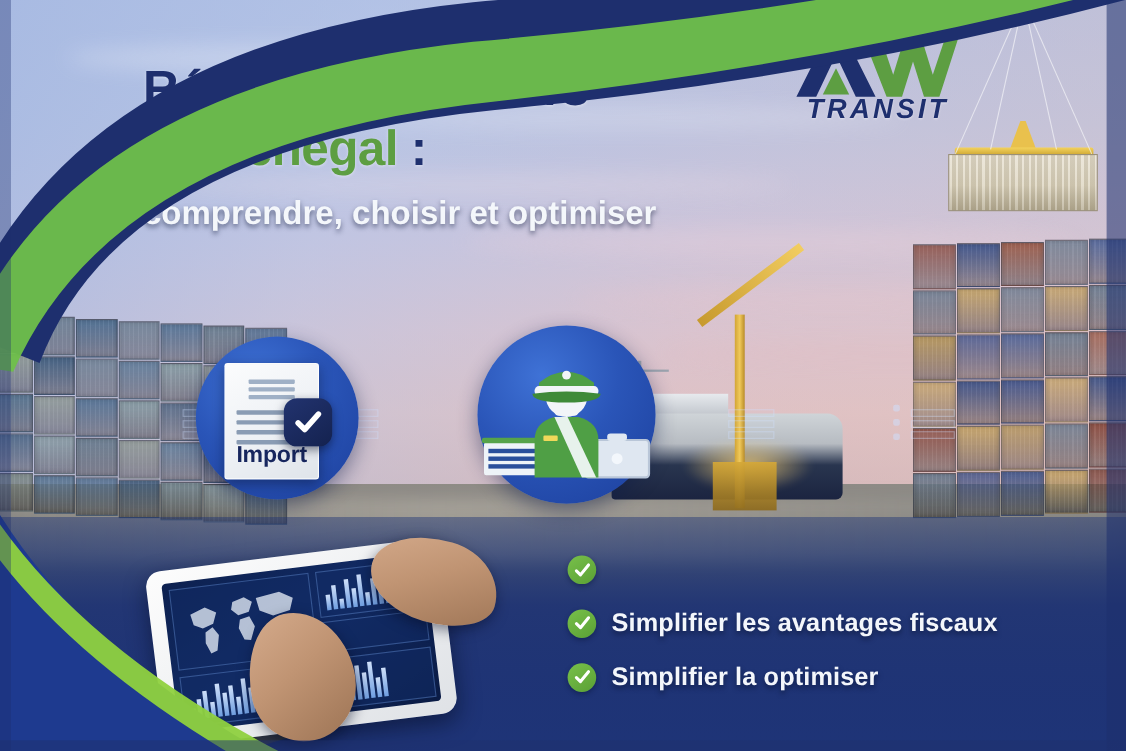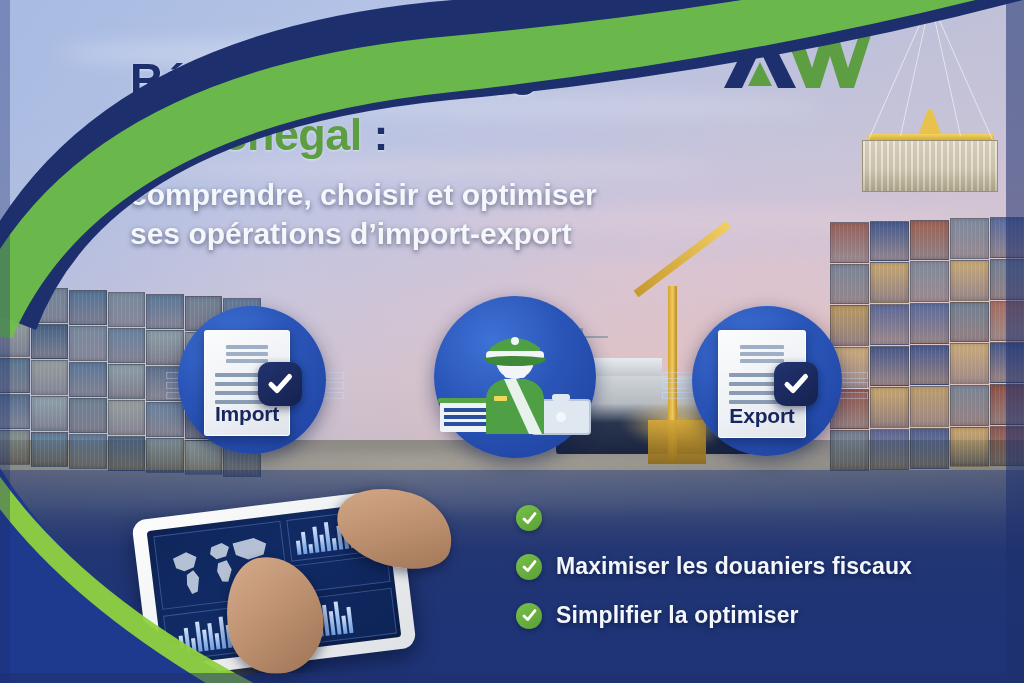--- a/index.html
+++ b/index.html
@@ -449,76 +449,58 @@
       <rect x="70" y="66" width="22" height="16" rx="4" fill="#f2f5f8"></rect>
 
       <path d="M56 52 Q81 32 106 52 L106 57 L56 57 Z" fill="#4f9f45"></path>
       <rect x="52" y="55" width="58" height="9" rx="4" fill="#f2f5f8"></rect>
       <path d="M50 62 Q81 58 112 62 Q112 70 81 70 Q50 70 50 62 Z" fill="#3f8a38"></path>
       <circle cx="81" cy="45" r="4" fill="#f2f5f8"></circle>
     </svg>
   </div>
 
 
-  <div class="badge c3">
-    <div class="disc"></div>
-    <div class="doc" style="left:26px; top:24px; width:88px; height:108px;">
-      <div class="hdrbar" style="top:14px; width:44px;"></div>
-      <div class="hdrbar" style="top:21px; width:44px;"></div>
-      <div class="hdrbar" style="top:28px; width:44px;"></div>
-      <div class="ln" style="left:10px; top:42px; width:68px;"></div>
-      <div class="ln" style="left:10px; top:51px; width:68px;"></div>
-      <div class="ln" style="left:10px; top:60px; width:68px;"></div>
-      <div class="ln" style="left:10px; top:69px; width:52px;"></div>
-      <div class="title">Export</div>
-    </div>
-    <div class="checkbadge" style="left:82px; top:56px; width:44px; height:44px;">
-      <svg width="28" height="28" viewBox="0 0 28 28">
-        <path d="M5 14.5 L11 20.5 L23.5 6.5" fill="none" stroke="#ffffff" stroke-width="5" stroke-linecap="round" stroke-linejoin="round"></path>
-      </svg>
-    </div>
-  </div>
 
   <div class="headline">
     <div class="h-line1">Régimes douaniers</div>
     <div class="h-line2">
       <span>au </span><span class="h-accent">Sénégal</span><span> :</span>
     </div>
     <div class="h-sub">
       <div>comprendre, choisir et optimiser</div>
-      <div>ses opérations d’import-export</div>
     </div>
   </div>
 
   <div class="logo">
     <svg width="150" height="64" viewBox="0 0 150 64">
 
       <path d="M2 60 L30 4 L46 4 L74 60 L56 60 L38 22 L20 60 Z" fill="#1e2f6e"></path>
       <path d="M38 34 L50 58 L26 58 Z" fill="#5d9e42"></path>
 
       <path d="M62 4 L78 4 L90 40 L101 4 L115 4 L126 40 L138 4 L150 4
                L132 60 L118 60 L108 28 L98 60 L84 60 Z" fill="#5d9e42"></path>
     </svg>
+    <div class="logo-word">TRANSIT</div>
   </div>
 
   <div class="bullets">
     <div class="bullet">
       <span class="tick">
         <svg width="17" height="17" viewBox="0 0 17 17">
           <path d="M3 9 L6.7 12.6 L14 3.6" fill="none" stroke="#ffffff" stroke-width="2.8" stroke-linecap="round" stroke-linejoin="round"></path>
         </svg>
       </span>
     </div>
     <div class="bullet">
       <span class="tick">
         <svg width="17" height="17" viewBox="0 0 17 17">
           <path d="M3 9 L6.7 12.6 L14 3.6" fill="none" stroke="#ffffff" stroke-width="2.8" stroke-linecap="round" stroke-linejoin="round"></path>
         </svg>
       </span>
-      <p>Maximiser les douaniers fiscaux</p>
+      <p>Simplifier les avantages fiscaux</p>
     </div>
     <div class="bullet">
       <span class="tick">
         <svg width="17" height="17" viewBox="0 0 17 17">
           <path d="M3 9 L6.7 12.6 L14 3.6" fill="none" stroke="#ffffff" stroke-width="2.8" stroke-linecap="round" stroke-linejoin="round"></path>
         </svg>
       </span>
       <p>Simplifier la optimiser</p>
     </div>
   </div>

